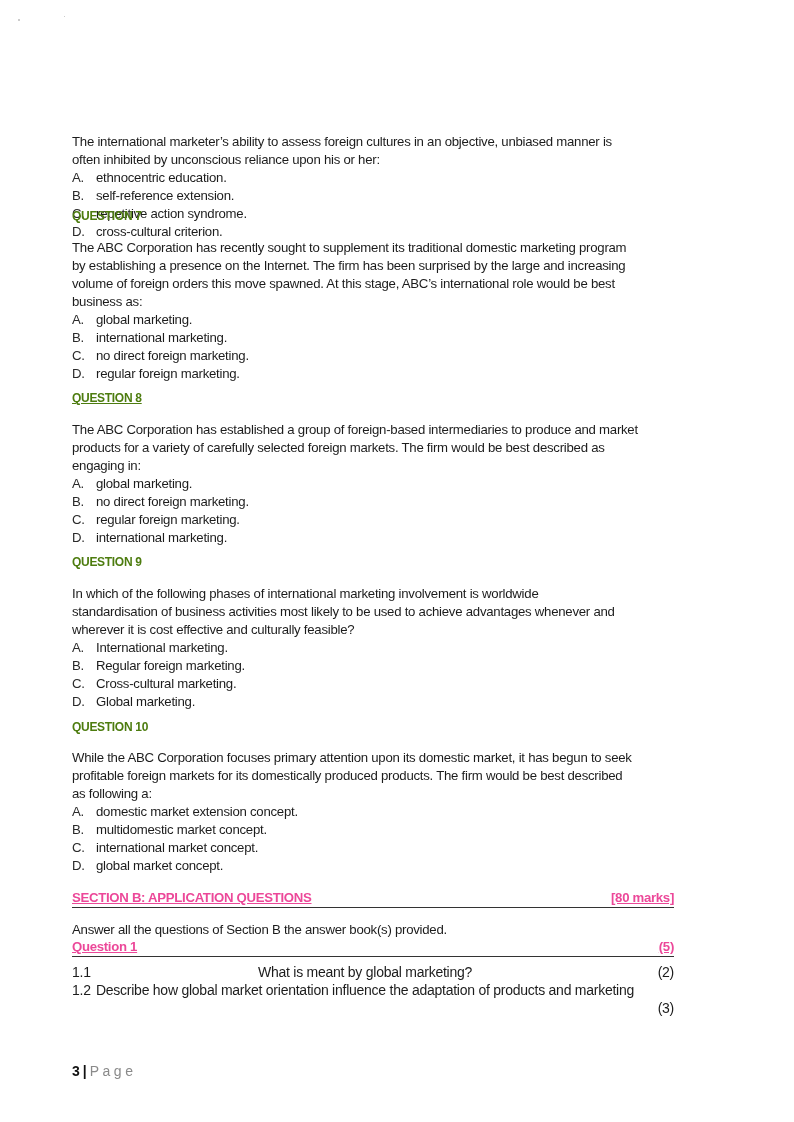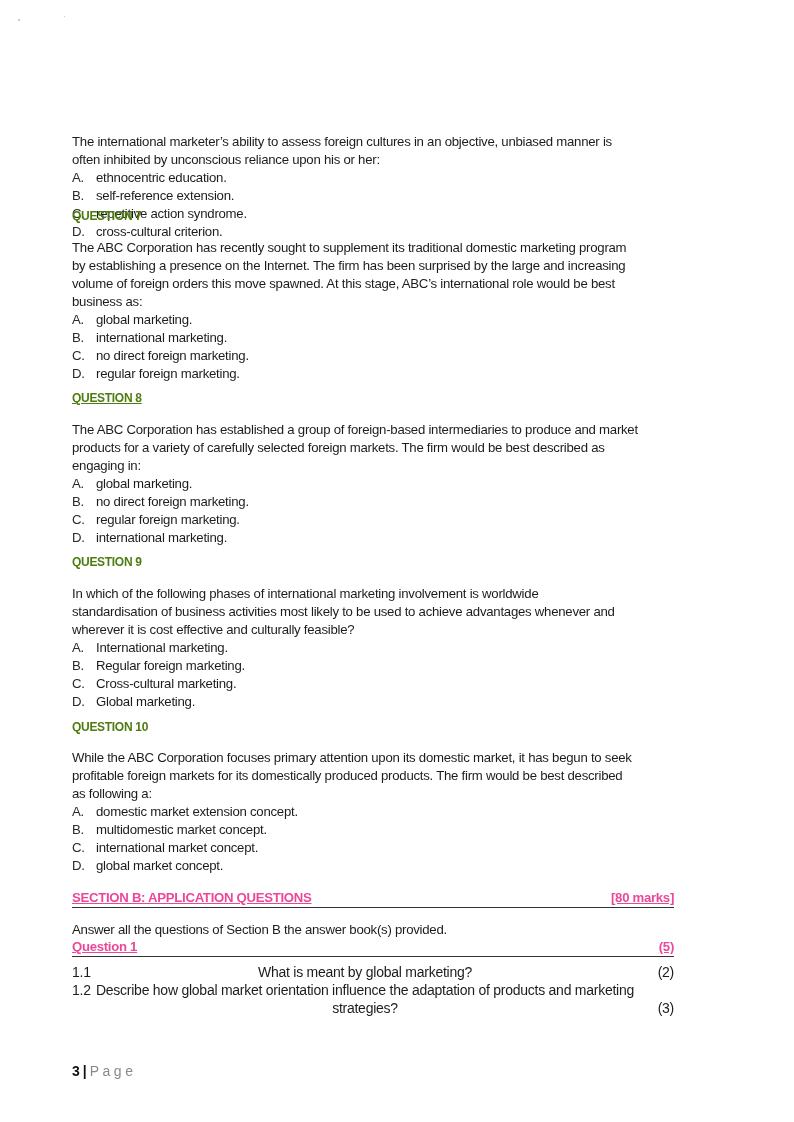--- a/index.html
+++ b/index.html
@@ -228,20 +228,19 @@
 
   <div class="mark-row" style="top:963px;height:18px;">
     <span class="num">1.1</span>
     <span class="q">What is meant by global marketing?</span>
     <span class="m">(2)</span>
   </div>
 
   <div class="mark-row" style="top:981px;height:36px;">
     <span class="num">1.2</span>
     <span class="q">Describe how global market orientation influence the adaptation of products and marketing</span>
-    <span class="q" style="top:18px;">strategies?</span>
     <span class="m" style="top:18px;">(3)</span>
   </div>
 </div>
 
 <div class="footer">
   <span class="pnum">3</span><span class="bar">|</span><span class="plabel">Page</span>
 </div>
 
 </body></html>

